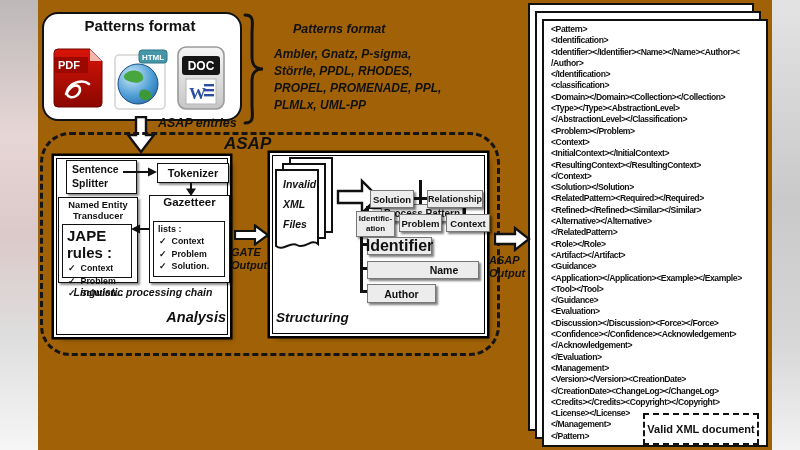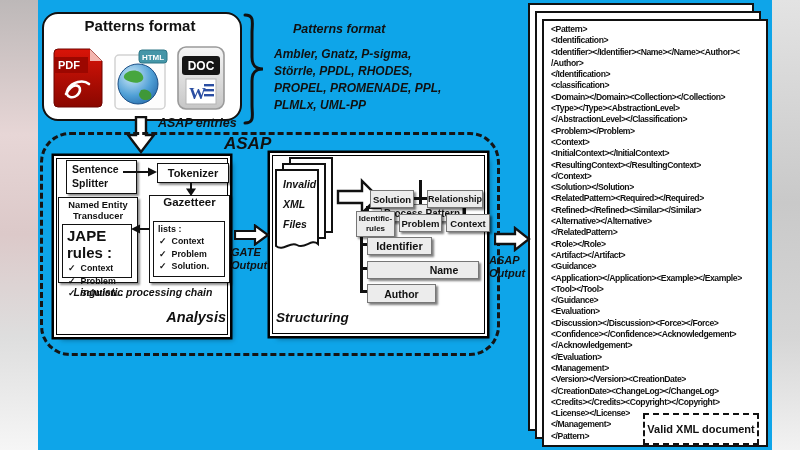--- a/index.html
+++ b/index.html
@@ -1,16 +1,16 @@
 <!DOCTYPE html>
 <html><head>
 <meta charset="utf-8">
 <style>
   html,body{margin:0;padding:0;background:#fff;}
-  #stage{position:relative;width:800px;height:450px;background:#0ea5e9;overflow:hidden;
+  #stage{position:relative;width:800px;height:450px;background:#a16207;overflow:hidden;
          font-family:"Liberation Sans",sans-serif;color:#111;}
   .abs{position:absolute;}
   .b{font-weight:bold;}
   .i{font-style:italic;font-weight:bold;}
   .prel{white-space:pre-line;}
   .pre{white-space:pre;}
 
   
   .band-l{left:0;top:0;width:38px;height:450px;
     background:linear-gradient(180deg,#bdb8b8 0%,#e7d6d6 30%,#dcc9c9 52%,#dedede 75%,#f6f6f6 100%);}
@@ -216,24 +216,24 @@
   <div class="abs conn" style="left:463px;top:208px;width:3px;height:7px;"></div>
   <div class="abs conn" style="left:360px;top:235px;width:2.5px;height:58px;"></div>
   <div class="abs conn" style="left:362px;top:243px;width:5px;height:2.5px;"></div>
   <div class="abs conn" style="left:362px;top:267px;width:5px;height:2.5px;"></div>
   <div class="abs conn" style="left:362px;top:290px;width:5px;height:2.5px;"></div>
 
   <div class="abs tnode" style="left:381px;top:164px;width:80px;height:16px;font-size:10px;margin-top:40px;">Process Pattern</div>
   <div class="abs tnode" style="left:370px;top:190px;width:42px;height:16px;font-size:9.5px;">Solution</div>
   <div class="abs tnode" style="left:427px;top:190px;width:54px;height:16px;font-size:9px;">Relationship</div>
   <div class="abs tnode prel" style="left:356px;top:211px;width:37px;height:24px;font-size:8px;line-height:1.2;">Identific-
-rules</div>
+ation</div>
   <div class="abs tnode" style="left:399px;top:214px;width:41px;height:16px;font-size:9.5px;">Problem</div>
   <div class="abs tnode" style="left:446px;top:214px;width:42px;height:16px;font-size:9.5px;">Context</div>
-  <div class="abs tnode" style="left:367px;top:237px;width:63px;height:16px;font-size:11px;">Identifier</div>
+  <div class="abs tnode" style="left:367px;top:237px;width:63px;height:16px;font-size:16px;">Identifier</div>
   <div class="abs tnode" style="left:367px;top:261px;width:68px;height:16px;font-size:10.5px;padding-left:42px;">Name</div>
   <div class="abs tnode" style="left:367px;top:284px;width:67px;height:17px;font-size:10.5px;">Author</div>
 
   <div class="abs i" style="left:276px;top:310px;font-size:13.5px;">Structuring</div>
 
   <div class="abs sheet" style="left:528px;top:3px;width:222px;height:424px;"></div>
   <div class="abs sheet" style="left:535px;top:11px;width:222px;height:424px;"></div>
   <div class="abs sheet" style="left:542px;top:19px;width:222px;height:424px;border-width:2.5px;"></div>
   <div class="abs pre xml-text">&lt;Pattern&gt;
 &lt;Identification&gt;

